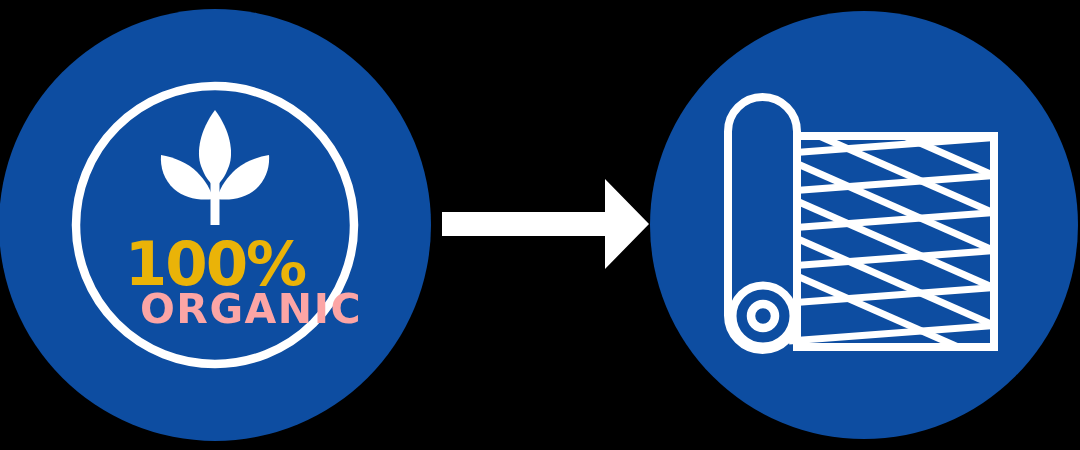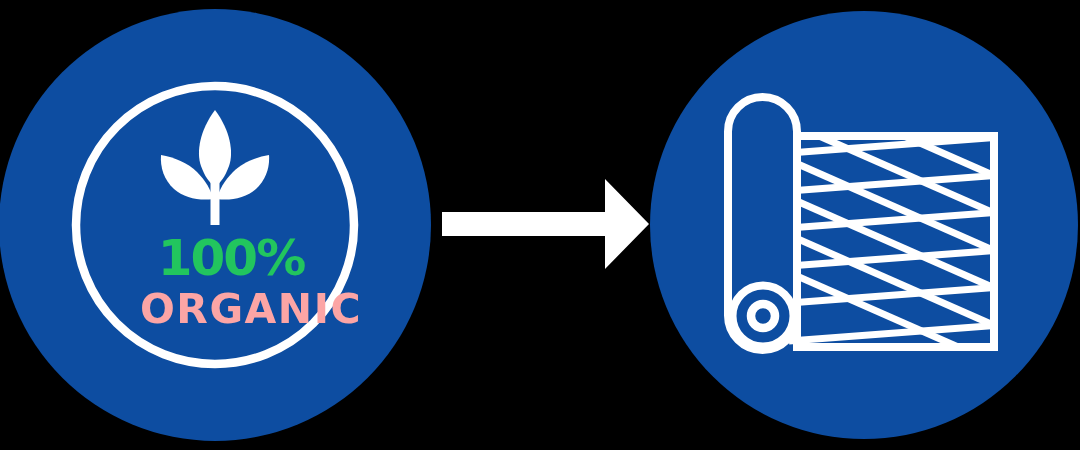--- a/index.html
+++ b/index.html
@@ -13,24 +13,24 @@
   .stage{position:absolute;inset:0;width:1080px;height:450px;}
 
   
   .badge-circle{
     position:absolute;left:-1px;top:9px;width:432px;height:432px;
     border-radius:50%;
     background:#0d4da1;
   }
   .badge-svg{position:absolute;left:0;top:0;width:432px;height:432px;}
   .badge-pct{
-    position:absolute;left:16px;top:224px;width:432px;
+    position:absolute;left:0;top:224px;width:432px;
     text-align:center;
-    color:#22c55e;
-    font-size:50px;line-height:1;font-weight:bold;
+    color:#eab308;
+    font-size:61px;line-height:1;font-weight:bold;
     letter-spacing:-2px;
   }
   .badge-org{
     position:absolute;left:0;top:280px;width:432px;
     text-align:center;
     color:#fca5a5;
     font-size:41px;line-height:1;font-weight:bold;
     letter-spacing:1.5px;
     margin-left:36px;
   }

